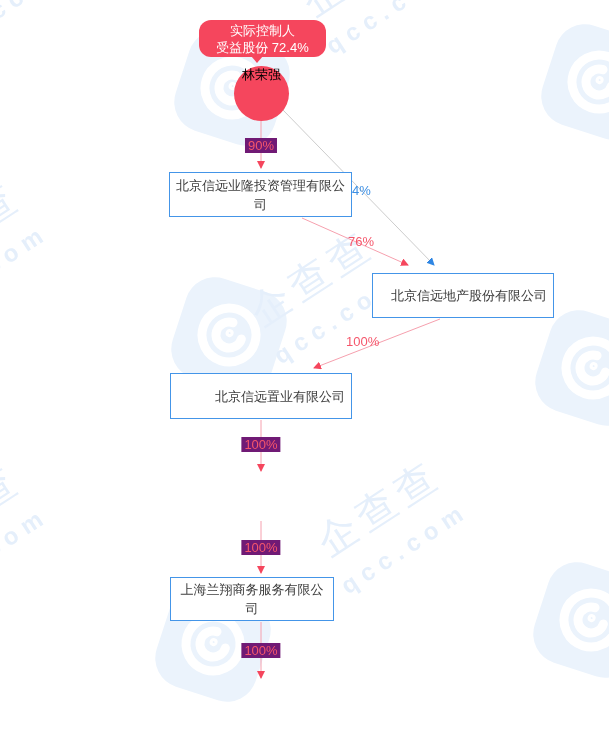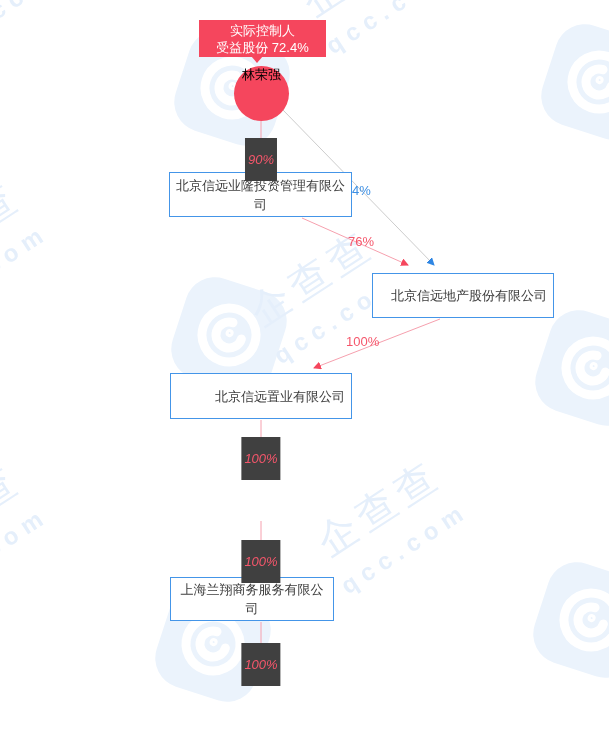--- a/index.html
+++ b/index.html
@@ -9,39 +9,39 @@
   }
   
   .wm-layer{position:absolute;left:0;top:0;width:609px;height:734px;z-index:0;pointer-events:none;}
   .wm-text{position:absolute;transform:rotate(-33deg);text-align:center;white-space:nowrap;color:#e5effb;}
   .wm-brand{font-size:40px;letter-spacing:6px;font-weight:500;}
   .wm-domain{font-size:24px;letter-spacing:7px;font-weight:bold;margin-top:6px;}
   
   .edges{position:absolute;left:0;top:0;z-index:1;pointer-events:none;}
   
   .pct{position:absolute;z-index:3;font-size:13px;color:#f5566b;background:transparent;}
-  .pct.on-line{transform:translateX(-50%);background:#404040;padding:14px 3px;font-style:italic;}
+  .pct.on-line{transform:translateX(-50%);background:#701a75;padding:0 3px;}
   .pct.blue{color:#3d8fe3;}
   
   .node{
     position:absolute;z-index:2;background:#fff;border:1px solid #4495e8;
     display:flex;align-items:center;justify-content:flex-end;text-align:center;
     font-size:13px;line-height:19px;color:#3c3c3c;box-sizing:border-box;
     padding:0 6px;cursor:pointer;
   }
   .box1{left:169px;top:172px;width:183px;height:45px;}
   .box2{left:372px;top:273px;width:182px;height:45px;}
   .box3{left:170px;top:373px;width:182px;height:46px;}
   .box4{left:169px;top:475px;width:183px;height:45px;}
   .box5{left:170px;top:577px;width:164px;height:44px;}
   .box6{left:176px;top:682px;width:169px;height:37px;background:#1884e8;border:none;color:#fff;}
   
   .tooltip{
     position:absolute;z-index:2;left:199px;top:20px;width:127px;height:35px;
-    background:#f5465d;color:#fff;border-radius:0;text-align:center;
+    background:#f5465d;color:#fff;border-radius:12px;text-align:center;
     font-size:13px;line-height:17px;padding-top:2px;box-sizing:content-box;
   }
   .tooltip-pointer{
     position:absolute;z-index:2;left:251px;top:56px;width:0;height:0;
     border-left:6px solid transparent;border-right:6px solid transparent;
     border-top:7px solid #f5465d;
   }
   .person{
     position:absolute;z-index:2;left:234px;top:66px;width:55px;height:55px;
     border-radius:50%;background:#f5465d;color:#000000;font-size:13px;

